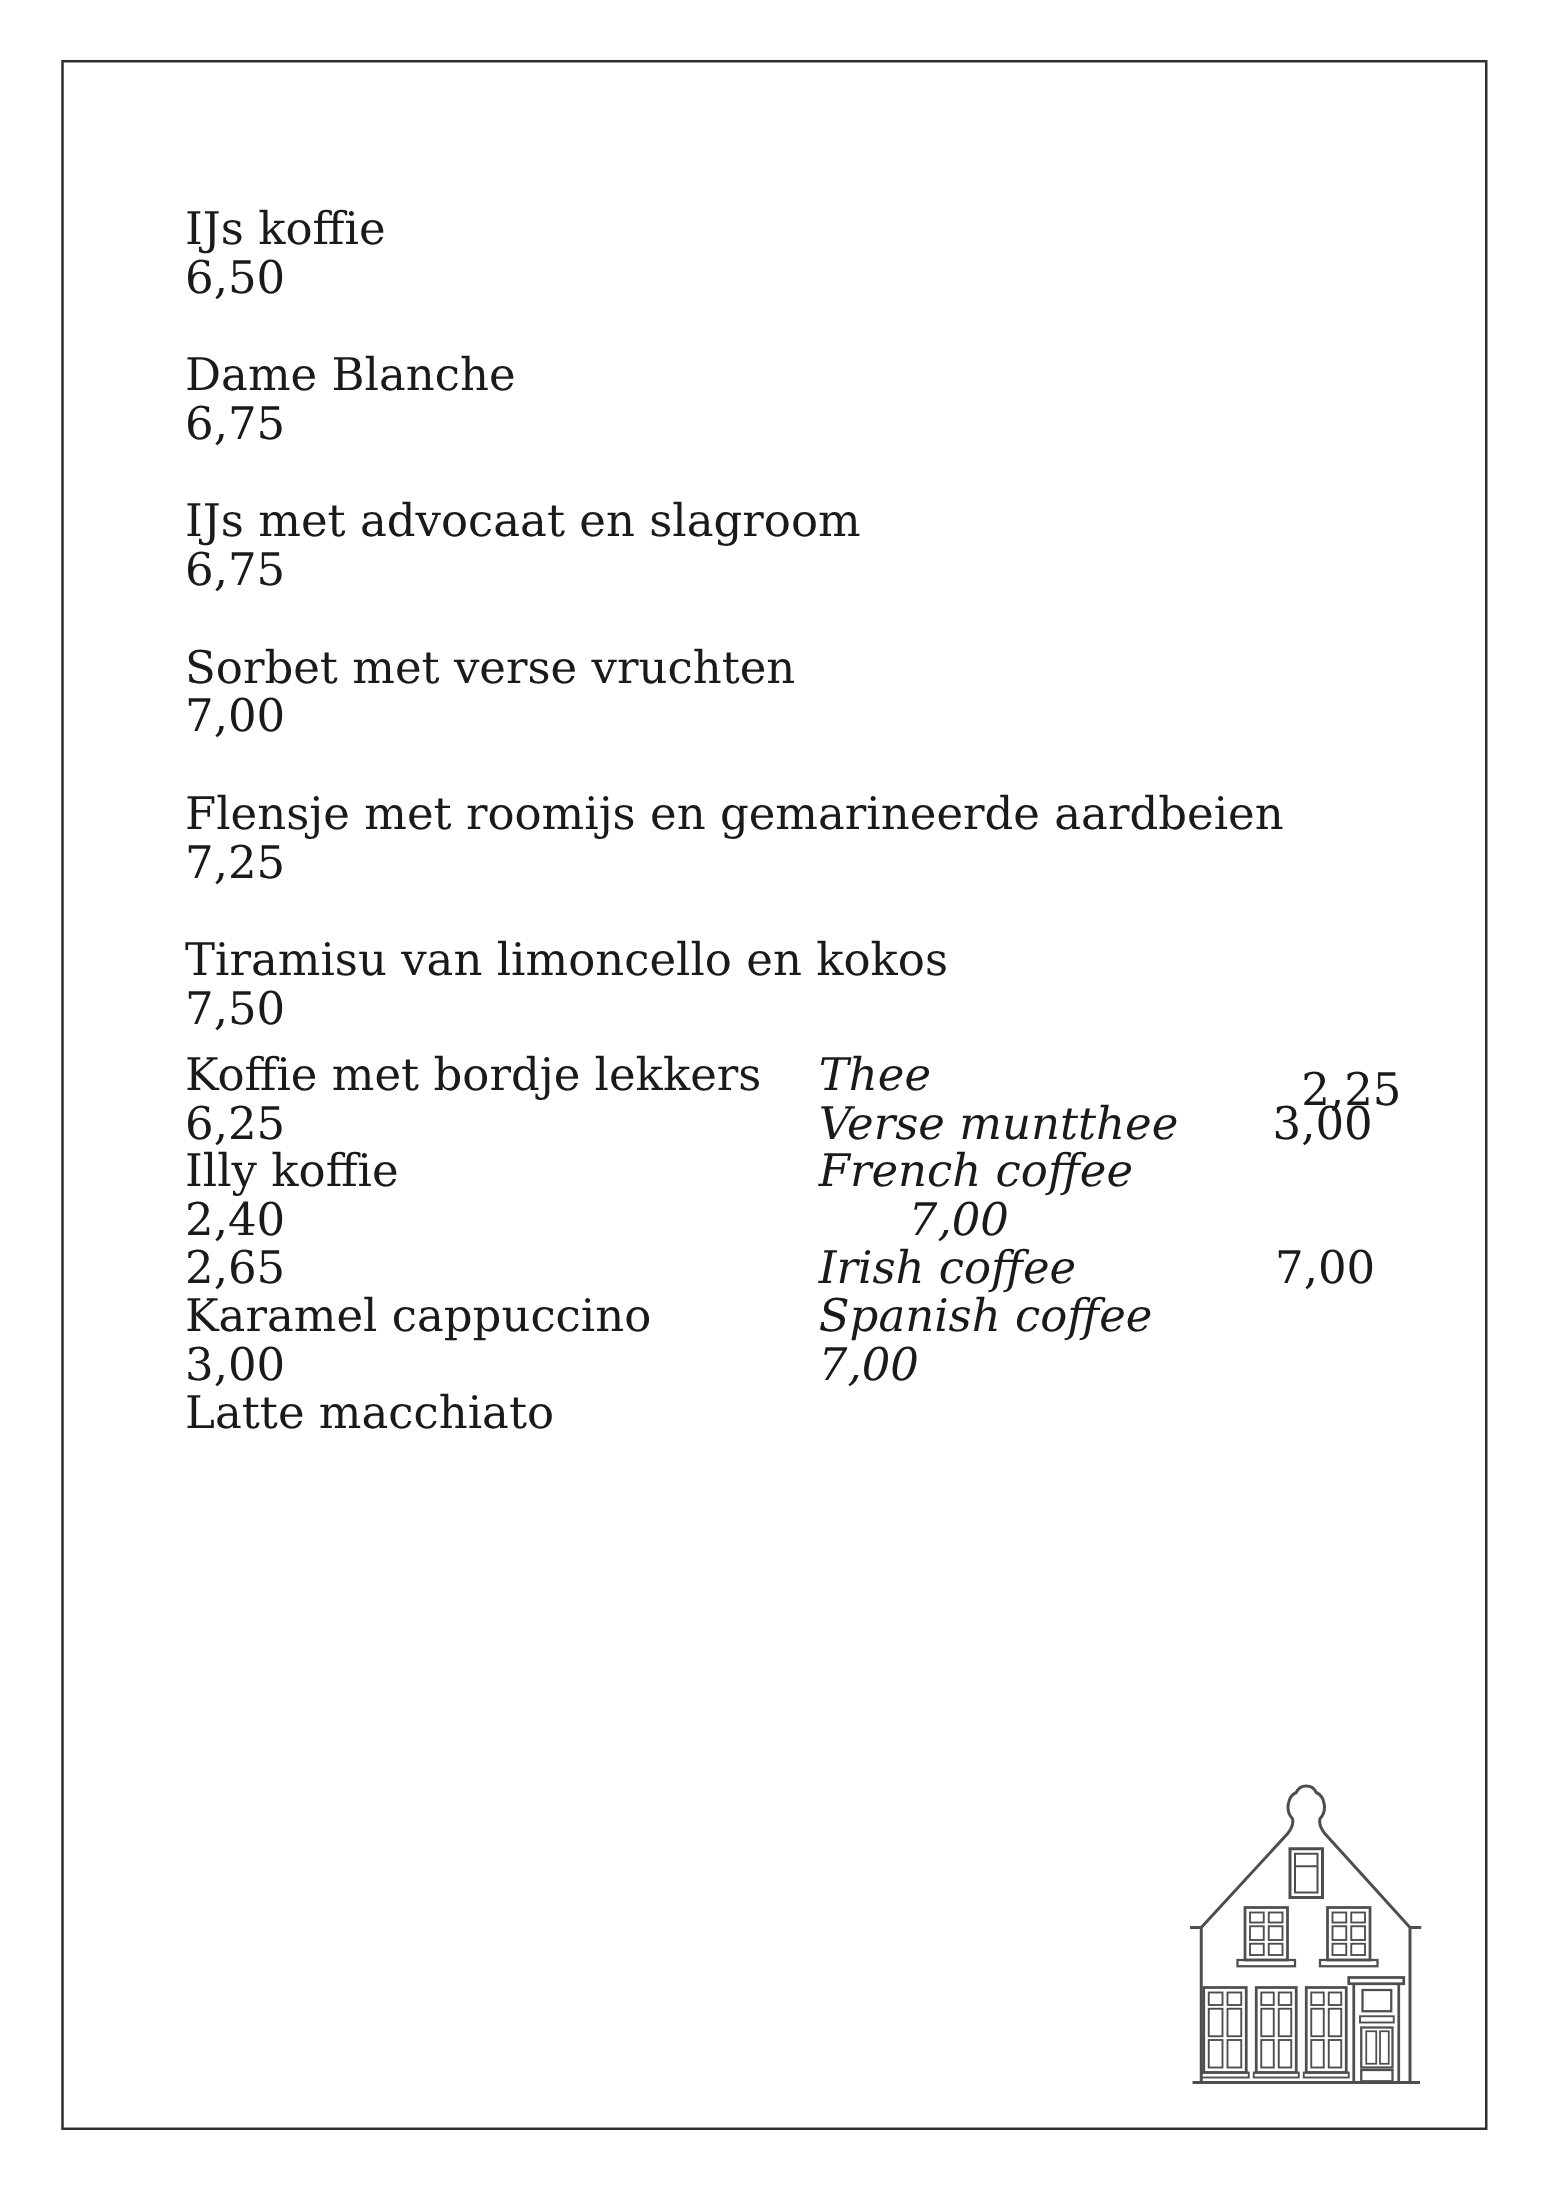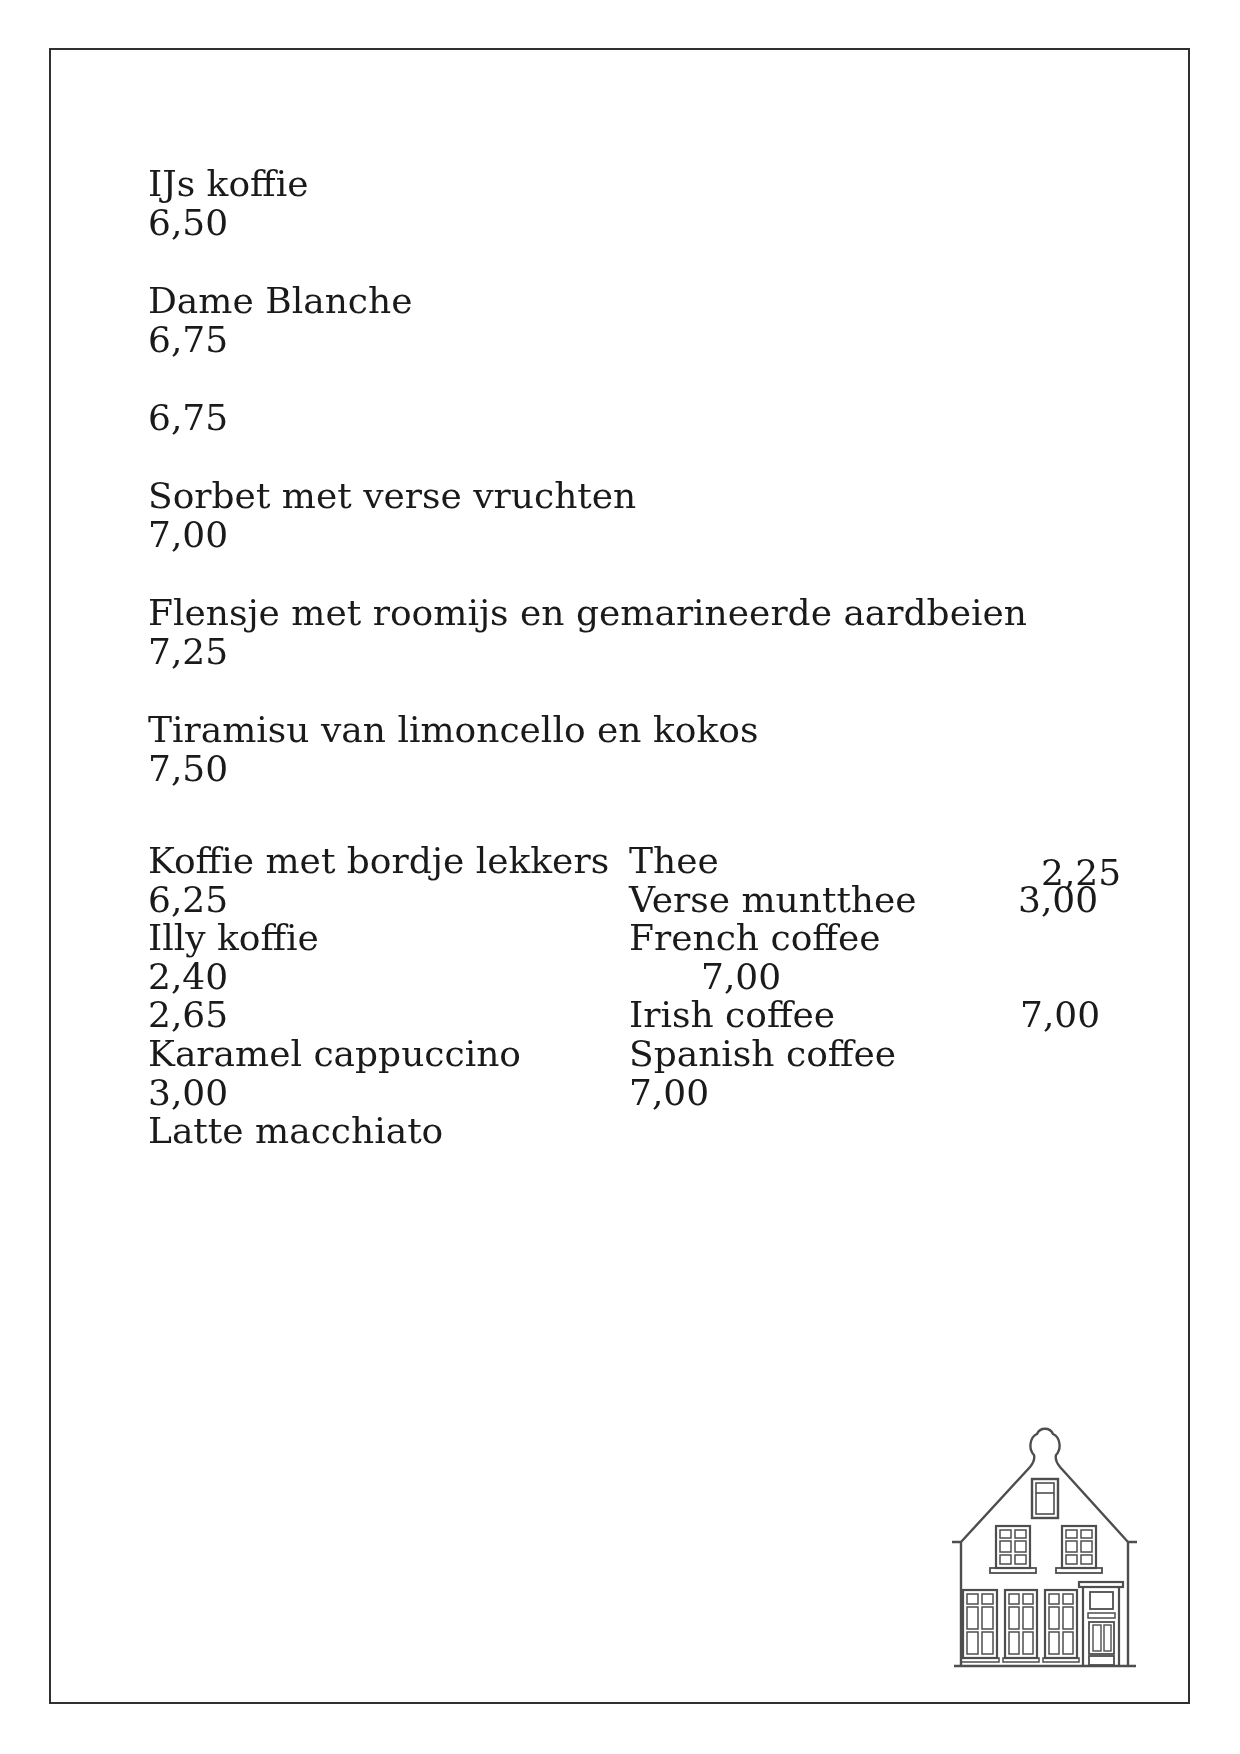--- a/index.html
+++ b/index.html
@@ -31,21 +31,21 @@
   .columns {
     position: absolute;
     left: 0; top: 842px;
     width: 1240px; height: 330px;
     overflow: hidden;
     font-size: 36px;
     line-height: 38.6px;
     white-space: nowrap;
   }
   .colL { position: absolute; left: 148px; top: 0; }
-  .colR { position: absolute; left: 629px; top: 0; }
+  .colR { position: absolute; left: 655px; top: 0; font-style: italic; }
   .colR .indent { padding-left: 72px; }
   .price-abs { position: absolute; line-height: 38.6px; }
   .p-thee  { left: 1041px; top: 12px; }
   .p-munt  { left: 1018px; top: 38.6px; }
   .p-irish { left: 1020px; top: 154.4px; }
   
   .house {
     position: absolute;
     left: 930px; top: 1420px;
     width: 220px; height: 260px;
@@ -61,20 +61,21 @@
   <div class="desserts">
     <div class="group">
       <div>IJs koffie</div>
       <div>6,50</div>
     </div>
     <div class="group">
       <div>Dame Blanche</div>
       <div>6,75</div>
     </div>
     <div class="group">
+      <div>IJs met advocaat en slagroom</div>
       <div>6,75</div>
     </div>
     <div class="group">
       <div>Sorbet met verse vruchten</div>
       <div>7,00</div>
     </div>
     <div class="group">
       <div>Flensje met roomijs en gemarineerde aardbeien</div>
       <div>7,25</div>
     </div>

